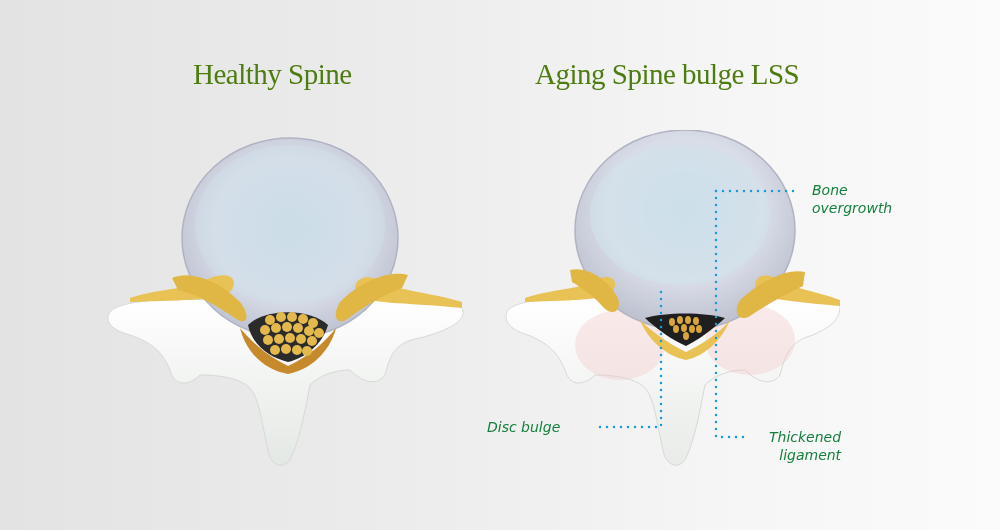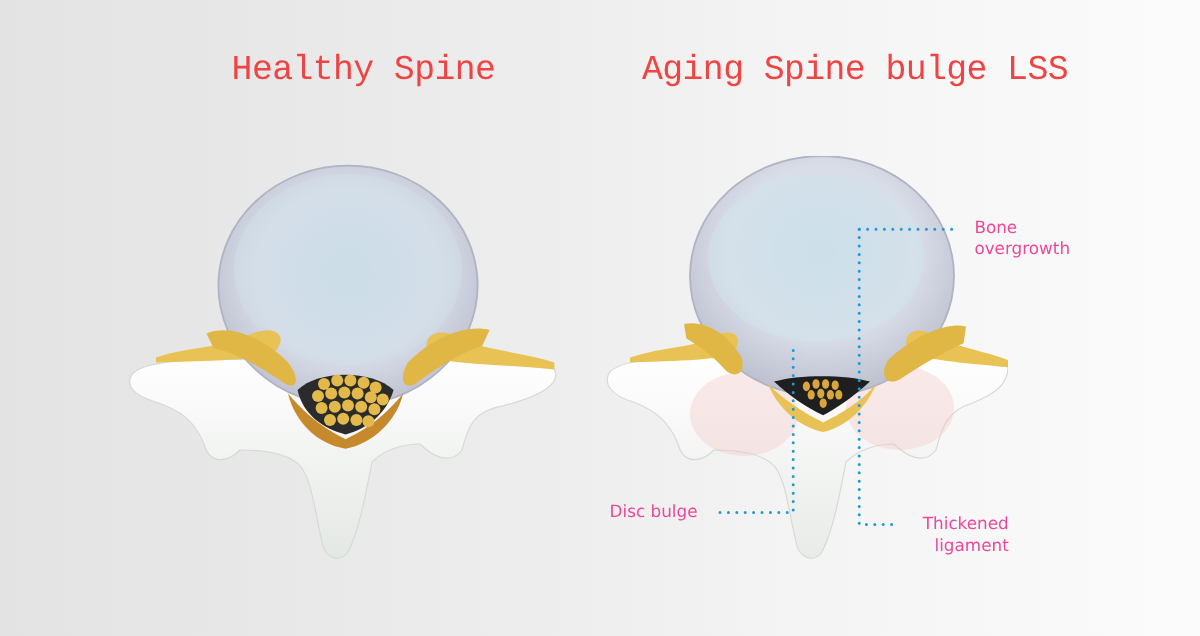--- a/index.html
+++ b/index.html
@@ -2,31 +2,31 @@
 <html><head>
 <meta charset="utf-8">
 <style>
   html, body { margin: 0; padding: 0; }
   body {
     width: 1000px; height: 530px; overflow: hidden; position: relative;
     background: linear-gradient(90deg, #e3e3e3 0%, #ececec 40%, #f6f6f6 75%, #fbfbfb 100%);
     font-family: "DejaVu Sans", sans-serif;
   }
   .title {
-    position: absolute; top: 42px; margin: 0;
-    color: #ef4444; font-size: 29px; font-weight: normal;
-    font-family: Liberation Mono, monospace; letter-spacing: -0.5px;
+    position: absolute; top: 58px; margin: 0;
+    color: #4d7c0f; font-size: 29px; font-weight: normal;
+    font-family: Liberation Serif, serif; letter-spacing: -0.5px;
     white-space: nowrap;
   }
   .title.left { left: 193px; }
   .title.right { left: 535px; }
   .vert { position: absolute; }
   .vert svg { display: block; }
   .label {
-    position: absolute; color: #ec4899;
+    position: absolute; font-style: italic; color: #15803d;
     font-size: 14px; line-height: 18px; font-family: "DejaVu Sans", sans-serif;
     white-space: nowrap;
   }
   .leader { position: absolute; }
 </style>
 </head>
 <body>
 
 <h1 class="title left">Healthy Spine</h1>
 <h1 class="title right">Aging Spine bulge LSS</h1>
@@ -132,20 +132,20 @@
 
     <path d="M600,427 L661,427 L661,288"></path>
   </g>
 </svg>
 
 <div class="label" style="left:812px; top:181px;">
   <div>Bone</div>
   <div>overgrowth</div>
 </div>
 
-<div class="label" style="left:508px; top:418px;">
+<div class="label" style="left:487px; top:418px;">
   <div>Disc bulge</div>
 </div>
 
 <div class="label" style="left:769px; top:428px;text-align:right;">
   <div>Thickened</div>
   <div>ligament</div>
 </div>
 
 </body></html>

